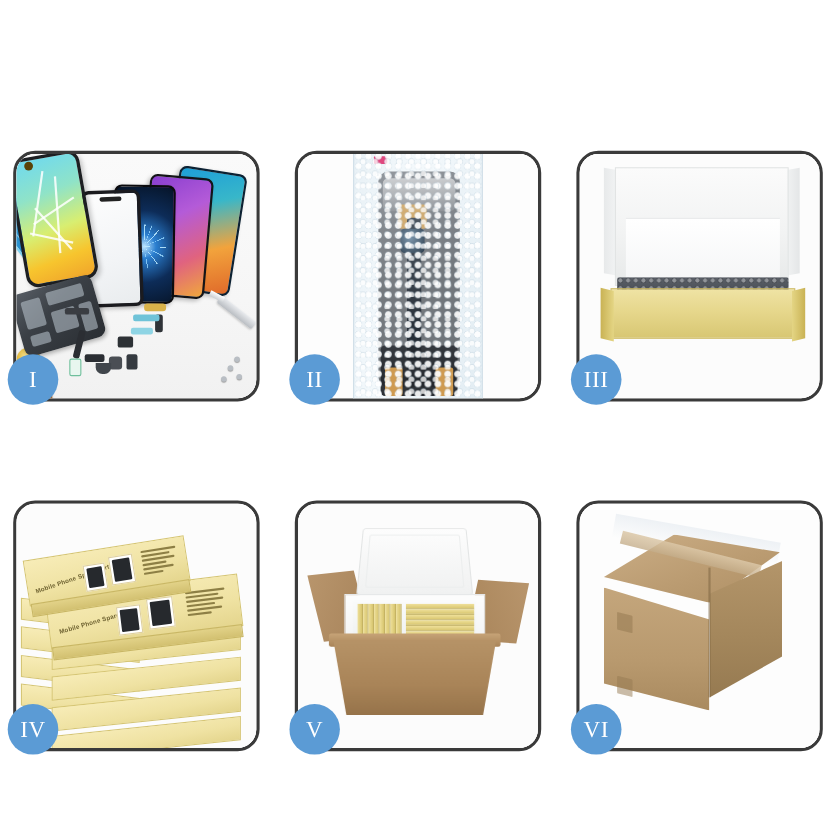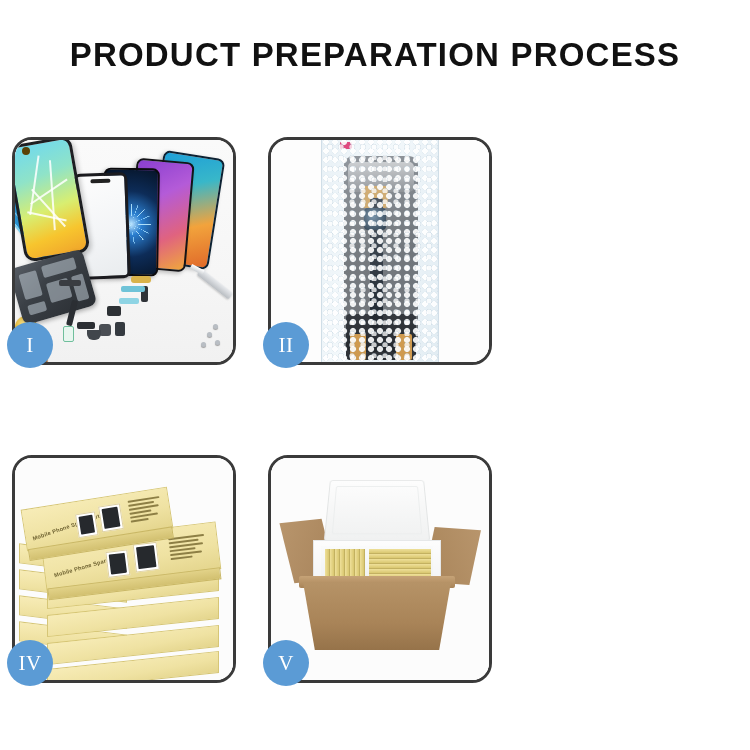--- a/index.html
+++ b/index.html
@@ -425,21 +425,20 @@
     position:absolute; left:30px; top:22px; width:152px; height:22px;
     background: linear-gradient(180deg, rgba(236,240,244,.9), rgba(255,255,255,0));
     transform: rotate(10deg);
   }
 </style>
 </head>
 <body>
 
 <div id="root">
 
-  <div class="title">PRODUCT PREPARATION PROCESS</div>
 
   <div class="panel p1">
     <div class="clip">
       <div class="scene1">
         <div class="ph darkpanel"></div>
         <div class="ph film"></div>
 
         <div class="ph fan4"></div>
         <div class="ph fan3"></div>
         <div class="ph fan2"></div>
@@ -524,20 +523,33 @@
           <div class="tabL"></div>
           <div class="tabR"></div>
           <div class="bubbles"></div>
           <div class="bubbles2"></div>
         </div>
       </div>
     </div>
     <div class="badge">II</div>
   </div>
 
+  <div class="panel p3">
+    <div class="clip">
+      <div class="scene3">
+        <div class="lid3flapL"></div>
+        <div class="lid3flapR"></div>
+        <div class="lid3"></div>
+        <div class="foam3"></div>
+        <div class="inner3"></div>
+        <div class="tray3"></div>
+      </div>
+    </div>
+    <div class="badge">III</div>
+  </div>
 
   <div class="panel p4">
     <div class="clip">
       <div class="scene4">
         <div class="stack">
 
           <div class="sbox" style="left:2px; top:84px; width:108px; height:20px; transform:skewY(7deg);">
               <div class="face"></div>
             </div>
           <div class="sbox" style="left:2px; top:110px; width:108px; height:20px; transform:skewY(7deg);">
@@ -637,14 +649,29 @@
             <i></i>
           </div>
         </div>
         <div class="cartonRim"></div>
         <div class="cartonBody"></div>
       </div>
     </div>
     <div class="badge">V</div>
   </div>
 
+  <div class="panel p6">
+    <div class="clip">
+      <div class="scene6">
+        <div class="shadow6"></div>
+        <div class="box6top"></div>
+        <div class="tape6"></div>
+        <div class="box6side"></div>
+        <div class="box6front"></div>
+        <div class="edge6"></div>
+        <div class="tab6a"></div>
+        <div class="tab6b"></div>
+      </div>
+    </div>
+    <div class="badge">VI</div>
+  </div>
 
 </div>
 
 </body></html>

